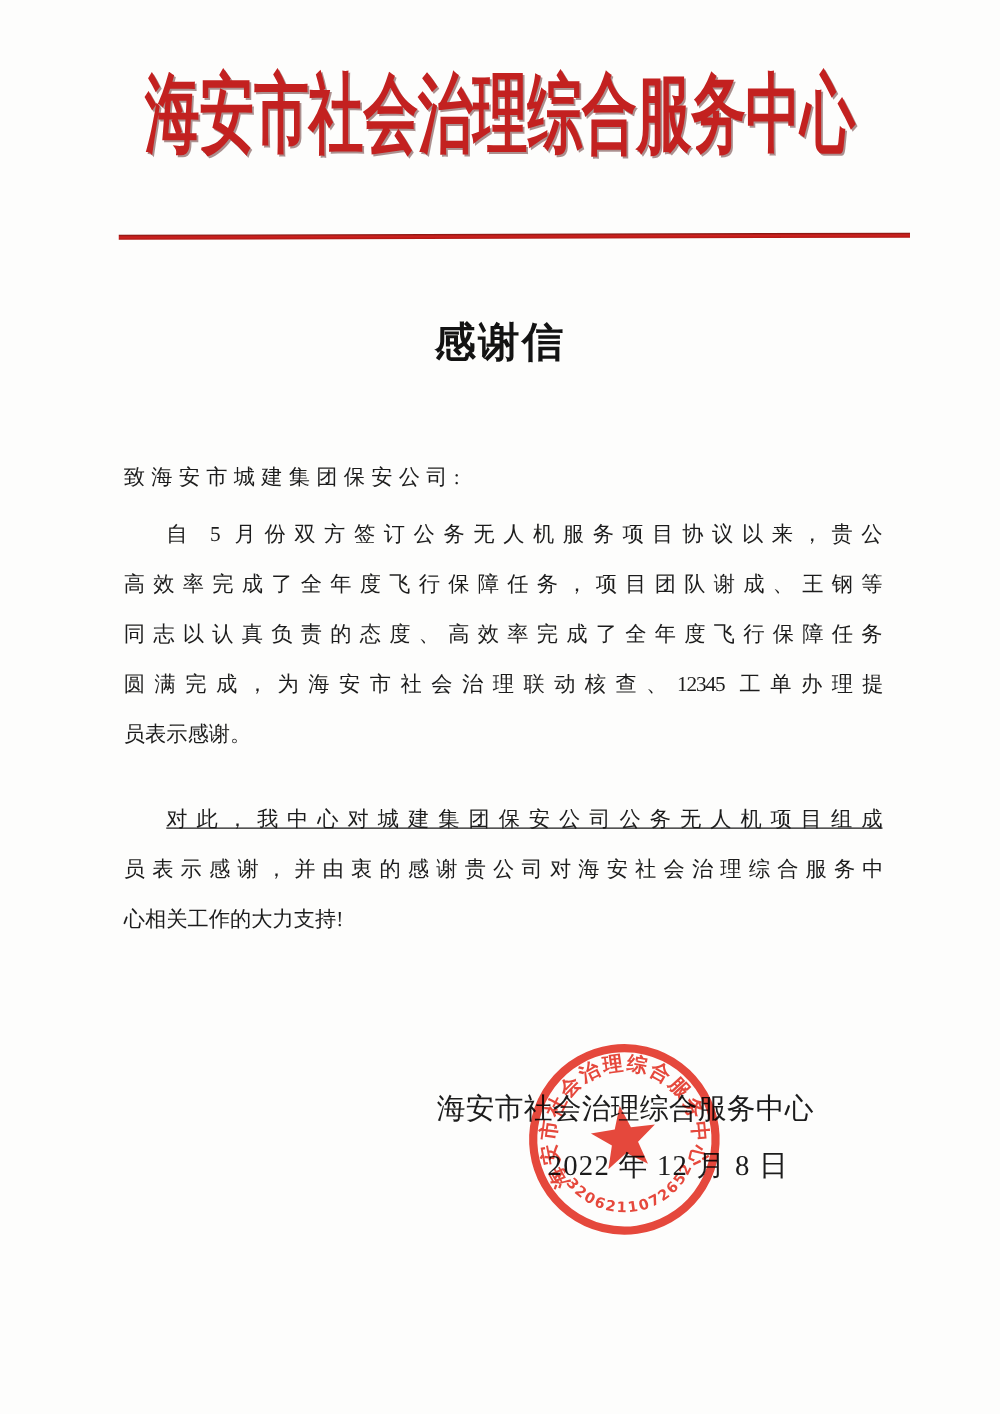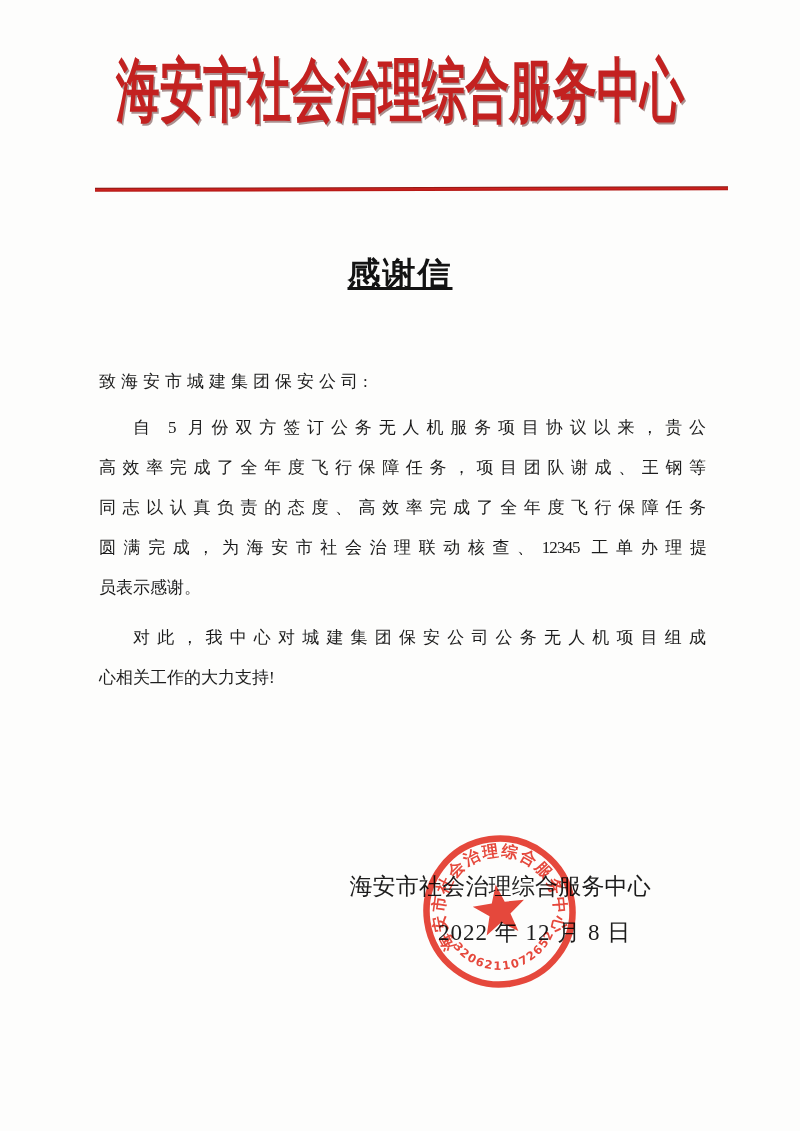--- a/index.html
+++ b/index.html
@@ -30,35 +30,34 @@
     width: 633px; height: 4px;
     background: linear-gradient(180deg, #7e150f 0%, #cf2220 45%, #b01713 100%);
     transform: rotate(-0.15deg);
   }
 
   .letter-title {
     position: absolute; top: 252px; left: 0; width: 800px;
     text-align: center;
     font-size: 33px; font-weight: bold; color: #131313;
     letter-spacing: 2px;
-    text-decoration: underline;
   }
 
   
   .body-text {
     position: absolute; left: 99px; top: 362px; width: 607px;
     font-size: 17px; color: #1c1c1c;
   }
   .line { height: 40px; line-height: 40px; }
   .salutation { letter-spacing: 5px; }
   .just { text-align: justify; text-align-last: justify; }
   .ind { text-indent: 2em; }
   .tight { letter-spacing: -0.9px; }
   .p-gap { margin-top: 6px; }
-  .p2-gap { margin-top: 10px; }
+  .p2-gap { margin-top: 28px; text-decoration: underline; }
 
   
   .sig-org {
     position: absolute; top: 871px; right: 149px;
     font-size: 23px; color: #1c1c1c; letter-spacing: 0.2px;
     white-space: nowrap;
   }
   .sig-date {
     position: absolute; top: 917px; left: 438px;
     font-size: 23px; color: #1c1c1c; letter-spacing: 1px;
@@ -92,20 +91,21 @@
   <div class="letter-title">感谢信</div>
 
   <div class="body-text">
     <div class="line salutation">致海安市城建集团保安公司:</div>
     <div class="line just ind p-gap">自 5 月份双方签订公务无人机服务项目协议以来，贵公</div>
     <div class="line just">高效率完成了全年度飞行保障任务，项目团队谢成、王钢等</div>
     <div class="line just">同志以认真负责的态度、高效率完成了全年度飞行保障任务</div>
     <div class="line just tight">圆满完成，为海安市社会治理联动核查、12345 工单办理提</div>
     <div class="line">员表示感谢。</div>
     <div class="line just ind p2-gap">对此，我中心对城建集团保安公司公务无人机项目组成</div>
+    <div class="line just tight">员表示感谢，并由衷的感谢贵公司对海安社会治理综合服务中</div>
     <div class="line">心相关工作的大力支持!</div>
   </div>
 
   <div class="sig-org">海安市社会治理综合服务中心</div>
 
   <div class="sig-date">2022 年 12 月 8 日</div>
 
   <svg class="seal" viewBox="0 0 160 160">
     <defs>
       <path id="namePath" d="M 32.4 107.5 A 55 55 0 1 1 127.6 107.5" fill="none"></path>

